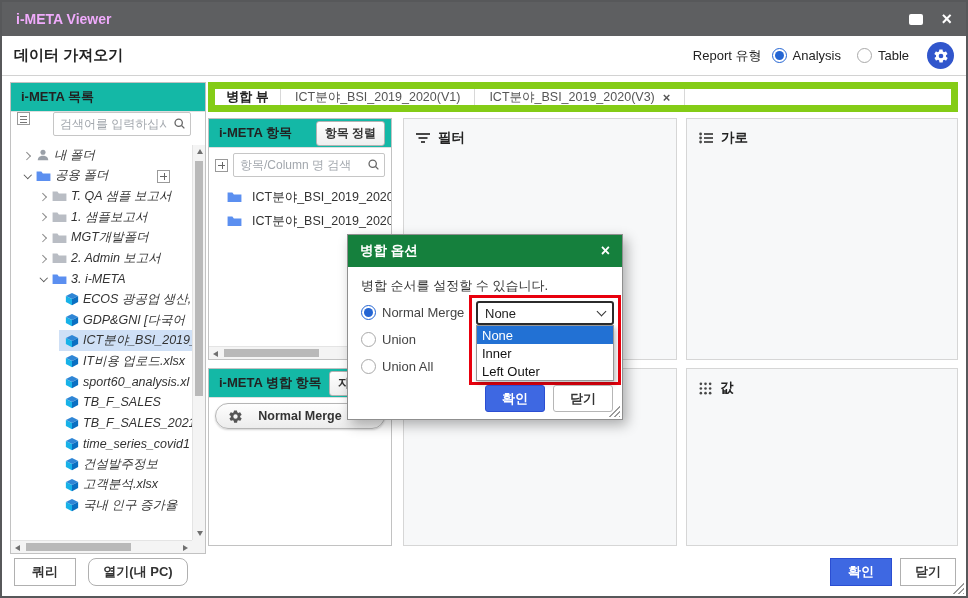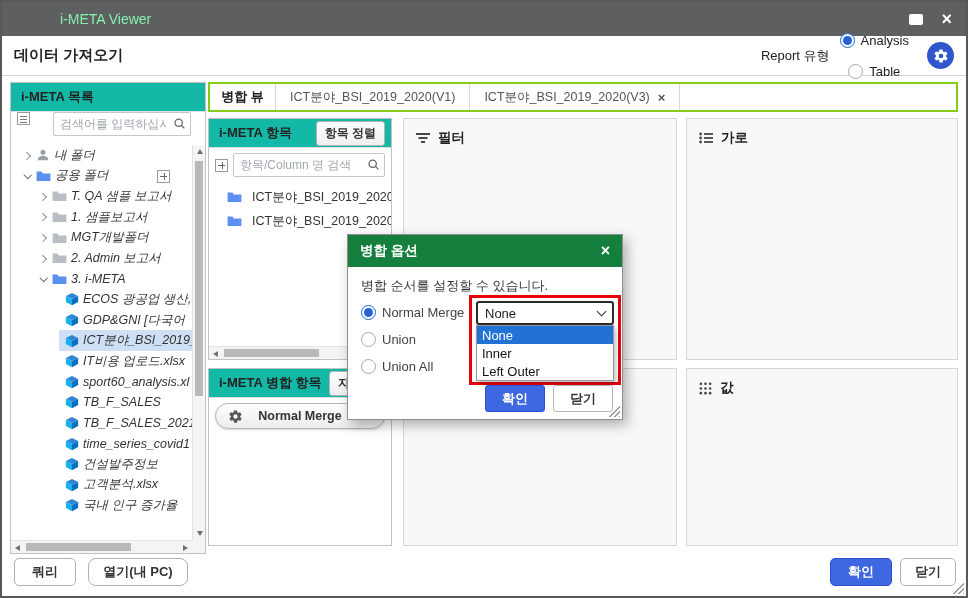--- a/index.html
+++ b/index.html
@@ -5,21 +5,21 @@
   :root{
     --accent:#3156cc; --radio:#2465d3; --confirm:#3e68e2; --confirm-border:#2b4ed2;
     --red:#e8000d; --hl:#2271d4; --titlebar:#5e5f61; --selrow:#cfe0f6;
   }
   *{box-sizing:border-box; font-family:"Liberation Sans",sans-serif;}
   body{margin:0;background:#e9e9e9;}
   .window{position:relative;width:968px;height:598px;border:2px solid #57585a;background:#fff;overflow:hidden;}
 
   
   .titlebar{position:absolute;left:0;top:0;right:0;height:34px;background:var(--titlebar);display:flex;align-items:center;padding:0 14px;}
-  .titlebar .title{color:#86efac;font-weight:normal;font-size:14px;margin-left:44px;}
+  .titlebar .title{color:#f0abfc;font-weight:bold;font-size:14px;}
   .win-controls{margin-left:auto;display:flex;gap:18px;align-items:center;}
   .max-icon{width:14px;height:11px;background:#fff;border-radius:2px;}
   .close-x{color:#fff;font-size:18px;line-height:1;font-weight:bold;cursor:default;}
 
   
   .header{position:absolute;left:0;top:34px;right:0;height:40px;border-bottom:1px solid #d2d2d2;display:flex;align-items:center;padding:0 12px;background:#fff;}
   .page-title{font-size:15px;font-weight:bold;color:#222;}
   .report-group{margin-left:auto;display:flex;align-items:center;gap:10px;font-size:13px;color:#222;justify-content:space-between;}
   .radio-item{display:flex;align-items:center;gap:6px;}
   .radio{width:15px;height:15px;border-radius:50%;position:relative;background:#fff;flex:none;}
@@ -59,41 +59,41 @@
   .hscroll{position:absolute;left:0;right:13px;bottom:0;height:13px;background:#f4f4f4;border-top:1px solid #e4e4e4;}
   .hthumb{position:absolute;top:2px;bottom:2px;left:15px;width:105px;background:#b9b9b9;}
   .corner{position:absolute;right:0;bottom:0;width:13px;height:13px;background:#f4f4f4;}
   .sbtn{position:absolute;width:13px;height:13px;display:flex;align-items:center;justify-content:center;}
   .tri-up{width:0;height:0;border-left:3.5px solid transparent;border-right:3.5px solid transparent;border-bottom:5px solid #707070;}
   .tri-down{width:0;height:0;border-left:3.5px solid transparent;border-right:3.5px solid transparent;border-top:5px solid #707070;}
   .tri-left{width:0;height:0;border-top:3.5px solid transparent;border-bottom:3.5px solid transparent;border-right:5px solid #707070;}
   .tri-right{width:0;height:0;border-top:3.5px solid transparent;border-bottom:3.5px solid transparent;border-left:5px solid #707070;}
 
   
-  .tabbar{position:absolute;left:206px;top:80px;width:750px;height:30px;border:2px solid #84cc16;background:#fff;display:flex;align-items:stretch;}
+  .tabbar{position:absolute;left:206px;top:80px;width:750px;height:30px;border:7px solid #84cc16;background:#fff;display:flex;align-items:stretch;}
   .view-label{width:66px;display:flex;align-items:center;justify-content:center;font-weight:bold;font-size:13px;color:#222;border-right:1px solid #d8d8d8;flex:none;}
   .tab{display:flex;align-items:center;padding:0 14px;font-size:12.5px;color:#555;border-right:1px solid #d8d8d8;gap:8px;cursor:default;}
   .tab-close{color:#555;font-size:13px;font-weight:bold;}
 
   
   .panel{position:absolute;border:1px solid #c2c2c2;background:#fff;}
   .small-btn{margin-left:auto;background:linear-gradient(#fff,#efefef);border:1px solid #b3b3b3;border-radius:3px;font-size:12px;font-weight:bold;padding:3px 8px;color:#333;cursor:default;white-space:nowrap;overflow:hidden;}
   .panel-search{position:absolute;left:0;top:30px;right:0;height:32px;display:flex;align-items:center;padding:0 6px;gap:5px;}
   .item-row{height:24px;display:flex;align-items:center;gap:6px;padding-left:16px;font-size:12.5px;color:#333;white-space:nowrap;overflow:hidden;}
   .items-list{position:absolute;left:0;top:66px;right:0;bottom:13px;overflow:hidden;}
   .panel-hscroll{position:absolute;left:0;right:0;bottom:0;height:13px;background:#f4f4f4;border-top:1px solid #e4e4e4;}
 
   .merge-bar{position:absolute;left:6px;right:6px;top:34px;height:26px;border:1px solid #b5b5b5;border-radius:13px;background:linear-gradient(#fefefe,#ececec);display:flex;align-items:center;justify-content:center;font-size:12.5px;font-weight:bold;color:#333;box-shadow:0 1px 2px rgba(0,0,0,.18);}
   .merge-bar svg{position:absolute;left:12px;top:5px;}
 
   .dropzone{position:absolute;border:1px solid #d6d6d6;background:#f7f8f9;}
   .dz-head{display:flex;align-items:center;gap:8px;padding:10px 12px;font-size:13.5px;font-weight:bold;color:#222;}
 
   
-  .footer-btn{position:absolute;height:28px;border:1px solid #b0b0b0;border-radius:5px;background:#fff;font-size:13px;font-weight:bold;color:#333;display:flex;align-items:center;justify-content:center;cursor:default;}
+  .footer-btn{position:absolute;height:28px;border:1px solid #b0b0b0;border-radius:0;background:#fff;font-size:13px;font-weight:bold;color:#333;display:flex;align-items:center;justify-content:center;cursor:default;}
   #query-btn{left:12px;top:556px;width:62px;}
   #open-btn{left:86px;top:556px;width:100px;border-radius:8px;}
   #confirm-btn{left:828px;top:556px;width:62px;background:var(--confirm);border-color:var(--confirm-border);color:#fff;}
   #close-btn{left:898px;top:556px;width:56px;}
   .grip{position:absolute;right:2px;bottom:2px;width:12px;height:12px;background:repeating-linear-gradient(135deg,transparent 0 2px,#9b9b9b 2px 3.5px);clip-path:polygon(100% 0,100% 100%,0 100%);}
 
   
   .modal{position:absolute;left:345px;top:232px;width:276px;height:186px;background:#fff;border:1px solid #8f8f8f;box-shadow:4px 5px 12px rgba(0,0,0,.3);z-index:50;}
   .modal-head{height:32px;background:#15803d;display:flex;align-items:center;padding:0 12px;color:#fff;font-weight:bold;font-size:13.5px;}
   .modal-close{margin-left:auto;color:#fff;font-size:16px;font-weight:bold;cursor:default;}
@@ -121,21 +121,21 @@
     <div class="win-controls">
       <span class="max-icon"></span>
       <span class="close-x">×</span>
     </div>
   </div>
 
   <div class="header">
     <span class="page-title">데이터 가져오기</span>
     <div class="report-group">
       <span>Report 유형</span>
-      <span id="report-options" style="display:flex;gap:16px;align-items:center;flex-direction:column;">
+      <span id="report-options" style="display:flex;gap:16px;align-items:center;">
           <label class="radio-item">
             <span class="radio on"></span>
             <span>Analysis</span>
           </label>
           <label class="radio-item">
             <span class="radio off"></span>
             <span>Table</span>
           </label>
         </span>
       <span class="gear-btn">

